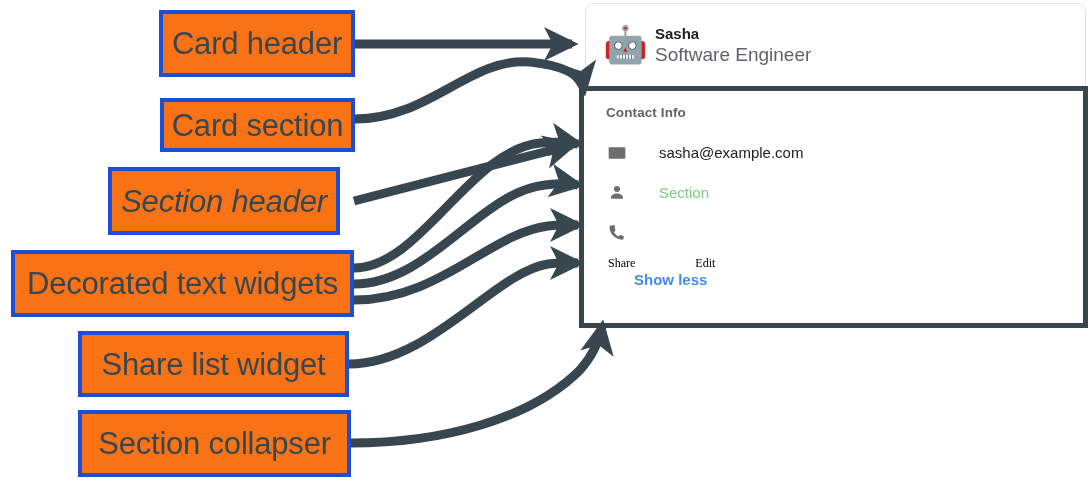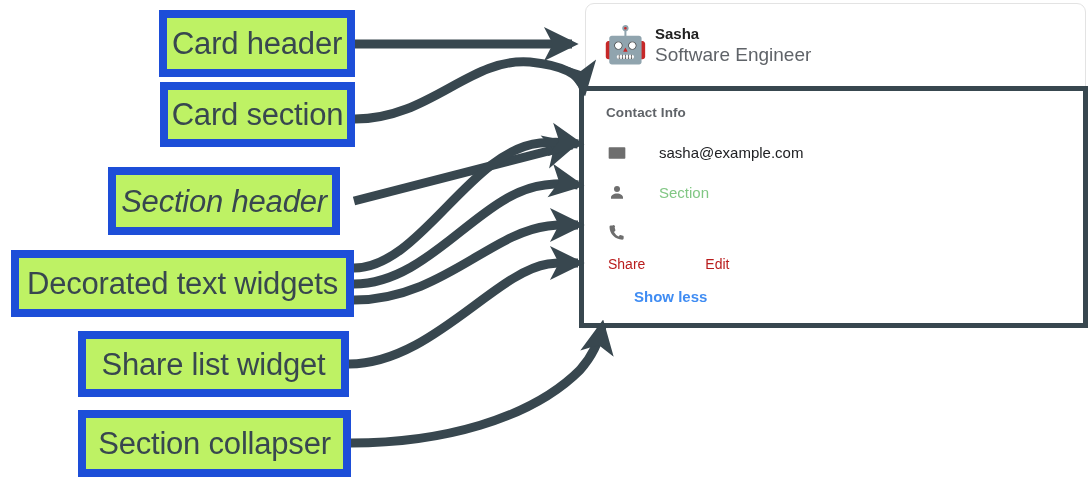--- a/index.html
+++ b/index.html
@@ -23,22 +23,22 @@
   #annotations {
     position: absolute;
     left: 0; top: 0;
     width: 1090px;
     height: 494px;
     pointer-events: none;
   }
   .callout {
     position: absolute;
     box-sizing: border-box;
-    border: 8px solid #1d4ed8;
-    background: #bef264;
+    border: 4px solid #1d4ed8;
+    background: #f97316;
     display: flex;
     align-items: center;
     justify-content: center;
     color: #38474f;
     font-size: 31px;
     line-height: 1;
     white-space: nowrap;
     letter-spacing: -0.2px;
   }
 
@@ -130,32 +130,31 @@
   }
   .widget-text.status-online { color: #81c784; }
 
   .button-list {
     display: flex;
     align-items: center;
     margin-top: 3px;
     padding-left: 2px;
   }
   .list-button {
-    font-size: 14px;
-    color: #b91c1c;
+    font-size: 12px;
+    color: #000000;
     background: none;
     border: none;
     padding: 0;
-    font-family: Liberation Sans, sans-serif;
+    font-family: Liberation Serif, serif;
     cursor: pointer;
   }
   .list-button + .list-button { margin-left: 60px; }
 
   .collapser {
-    margin-top: 16px;
     padding-left: 28px;
   }
   .collapser-button {
     font-size: 15px;
     font-weight: bold;
     color: #3f8cf3;
     background: none;
     border: none;
     padding: 0;
     font-family: inherit;
@@ -216,21 +215,21 @@
 
         <div class="collapser">
           <button class="collapser-button">Show less</button>
         </div>
 
       </div>
     </div>
   </div>
 
   <div class="callout" style="left:159px; top:10px;   width:196px; height:67px;">Card header</div>
-  <div class="callout" style="left:160px; top:82px;   width:195px; height:65px;">Card section</div>
+  <div class="callout" style="left:160px; top:98px;   width:195px; height:54px;">Card section</div>
   <div class="callout" style="left:108px; top:167px;  width:232px; height:68px;font-style:italic;">Section header</div>
   <div class="callout" style="left:11px;  top:250px;  width:343px; height:67px;">Decorated text widgets</div>
   <div class="callout" style="left:78px;  top:331px;  width:271px; height:66px;">Share list widget</div>
   <div class="callout" style="left:78px;  top:410px;  width:273px; height:67px;">Section collapser</div>
 
   <svg id="annotations" viewBox="0 0 1090 494">
     <defs>
       <marker id="ah" viewBox="0 0 10 10" refX="8.2" refY="5" markerWidth="4.1" markerHeight="4.1" orient="auto-start-reverse">
         <path d="M0.6 0.4 L10 5 L0.6 9.6 L3 5 Z" fill="#38474f"></path>
       </marker>

